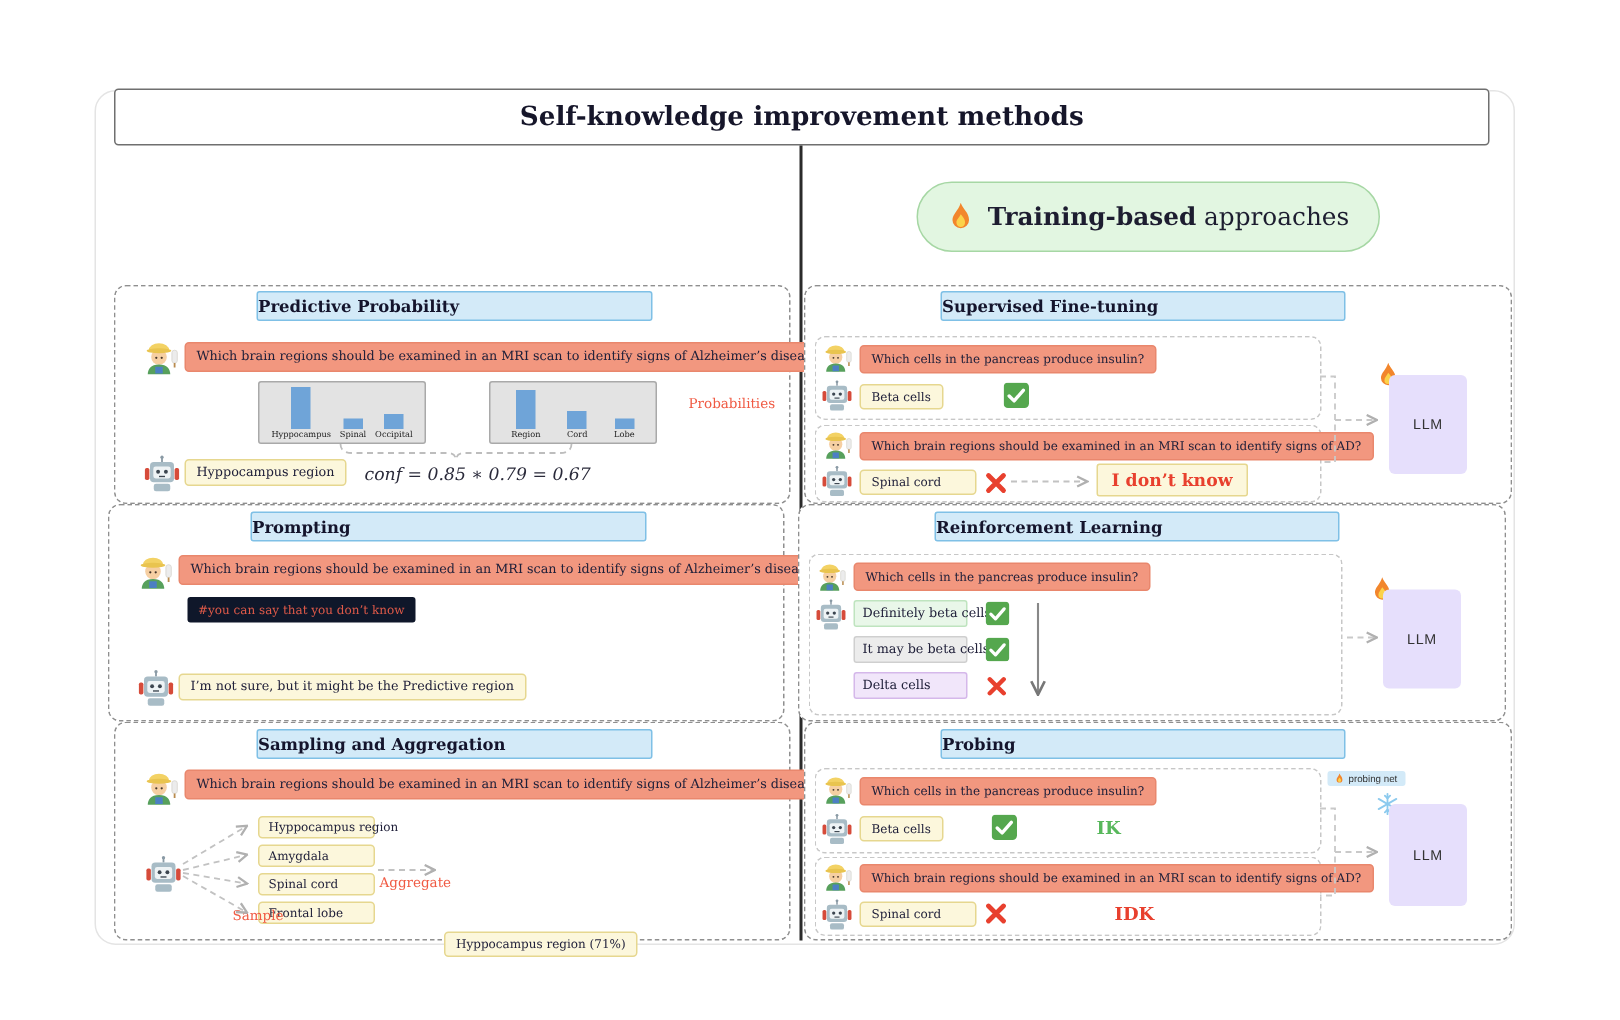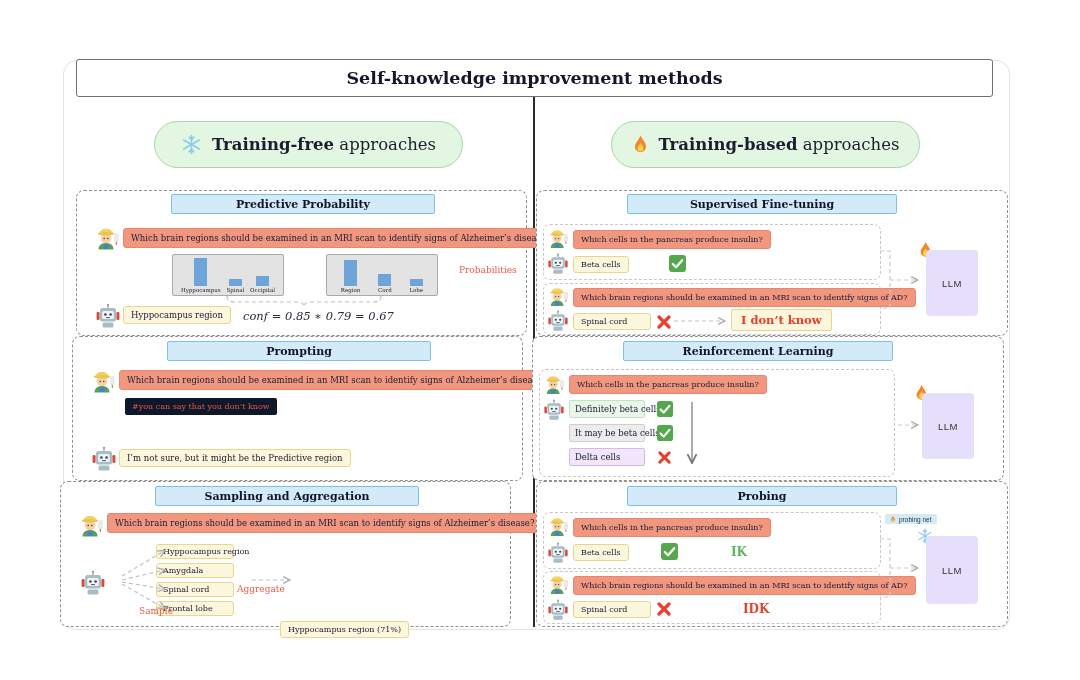--- a/index.html
+++ b/index.html
@@ -12,21 +12,21 @@
              background:#fff;display:flex;align-items:center;justify-content:center;
              font-size:17.5px;font-weight:bold;color:#16162a;}
   .divider{left:533px;top:97px;width:2px;height:530px;background:#2b2b2b;}
 
   .pill{height:47px;border:1.5px solid #a6d7a4;background:#e2f6e1;border-radius:24px;
         display:flex;align-items:center;justify-content:center;gap:10px;font-size:16.5px;color:#1d1d30;}
   .pill b{font-weight:bold;}
 
   .section{border:1.6px dashed #8f8f8f;border-radius:8px;background:#ffffff;}
   .sec-header{height:20px;background:#d3eaf8;border:1px solid #7fc0e6;border-radius:2px;
-              display:flex;align-items:center;justify-content:center;font-size:11px;font-weight:bold;color:#14142c;}
+              display:flex;align-items:center;justify-content:flex-start;font-size:11px;font-weight:bold;color:#14142c;}
   .subbox{border:1.3px dashed #c7c7c7;border-radius:7px;}
 
   .qbox{background:#f2977f;border:1px solid #e9876d;border-radius:3px;font-size:8.5px;
         padding:4px 7px;white-space:nowrap;color:#20203a;}
   .ybox{background:#fcf7dc;border:1px solid #e6d78f;border-radius:3px;font-size:8.5px;
         padding:3px 7px;white-space:nowrap;color:#20203a;}
   .hint{background:#0f172a;color:#e05a49;font-size:8px;padding:4px 7px;border-radius:2px;white-space:nowrap;}
   .idk{background:#fcf7dc;border:1px solid #e6d78f;border-radius:2px;color:#e8402e;font-weight:bold;
        font-size:11.5px;padding:3px 9px;white-space:nowrap;}
   .red-label{color:#f05a43;font-size:9px;white-space:nowrap;}
@@ -110,28 +110,20 @@
       </symbol>
     </defs>
   </svg>
 
   <div class="abs outer-frame"></div>
   <div class="abs title-box">
     <span>Self-knowledge improvement methods</span>
   </div>
   <div class="abs divider"></div>
 
-  <div class="abs pill" style="left:154px;top:121px;width:309px;">
-    <span class="icon">
-        <svg width="21" height="21">
-          <use href="#snow"></use>
-        </svg>
-      </span>
-    <span><b>Training-free</b><span> approaches</span></span>
-  </div>
   <div class="abs pill" style="left:611px;top:121px;width:309px;">
     <span class="icon">
         <svg width="17" height="21">
           <use href="#flame"></use>
         </svg>
       </span>
     <span><b>Training-based</b><span> approaches</span></span>
   </div>
 
   <div class="abs section" style="left:76px;top:190px;width:451px;height:146px;">
@@ -208,21 +200,21 @@
     <span class="abs icon" style="left:18px;top:109px;">
         <svg width="26" height="26">
           <use href="#robot"></use>
         </svg>
       </span>
     <div class="abs ybox" style="left:46px;top:112px;">
       <span>I’m not sure, but it might be the Predictive region</span>
     </div>
   </div>
 
-  <div class="abs section" style="left:60px;top:481px;width:451px;height:146px;">
+  <div class="abs section" style="left:76px;top:481px;width:451px;height:146px;">
     <div class="abs sec-header" style="left:94px;top:4px;width:264px;">
       <span>Sampling and Aggregation</span>
     </div>
     <span class="abs icon" style="left:17px;top:31px;">
         <svg width="26" height="26">
           <use href="#farmer"></use>
         </svg>
       </span>
     <div class="abs qbox" style="left:46px;top:31px;">
       <span>Which brain regions should be examined in an MRI scan to identify signs of Alzheimer’s disease?</span>

